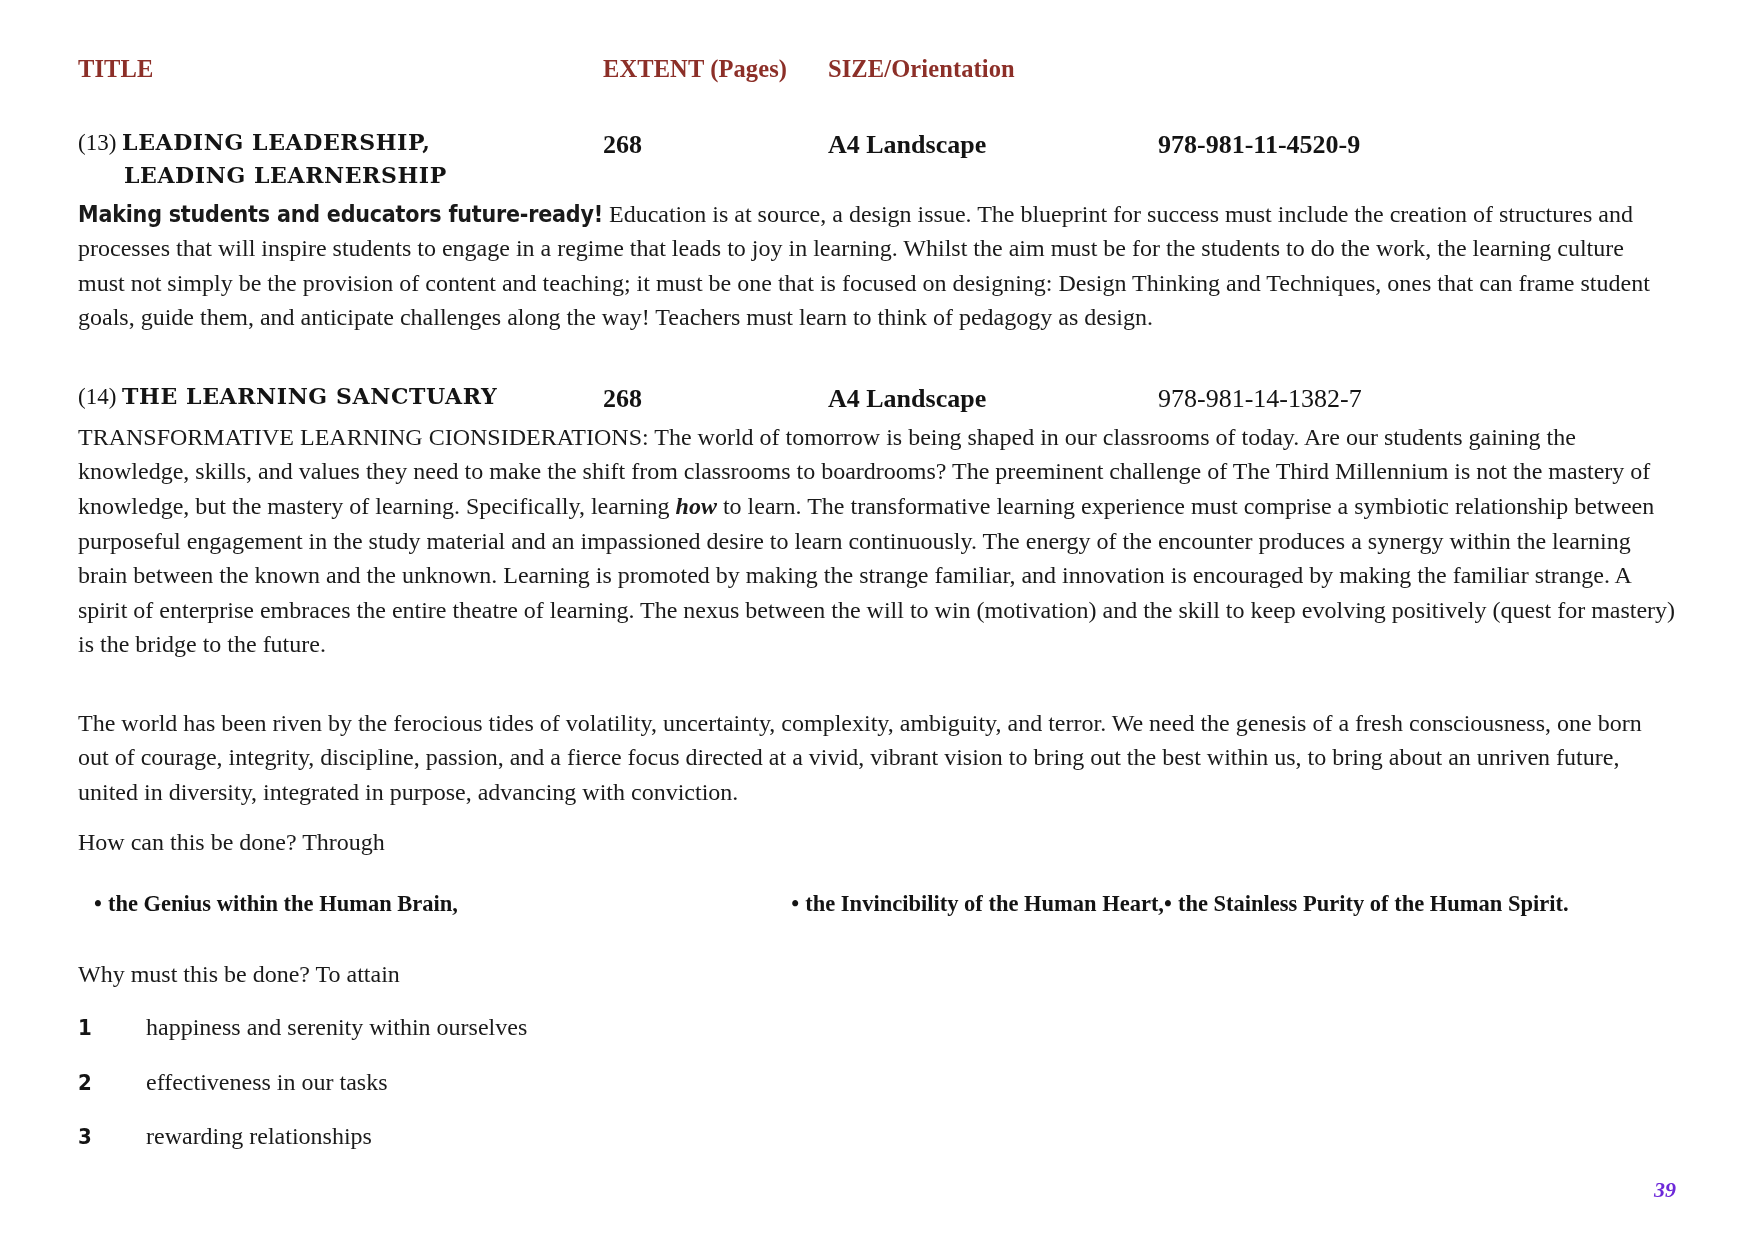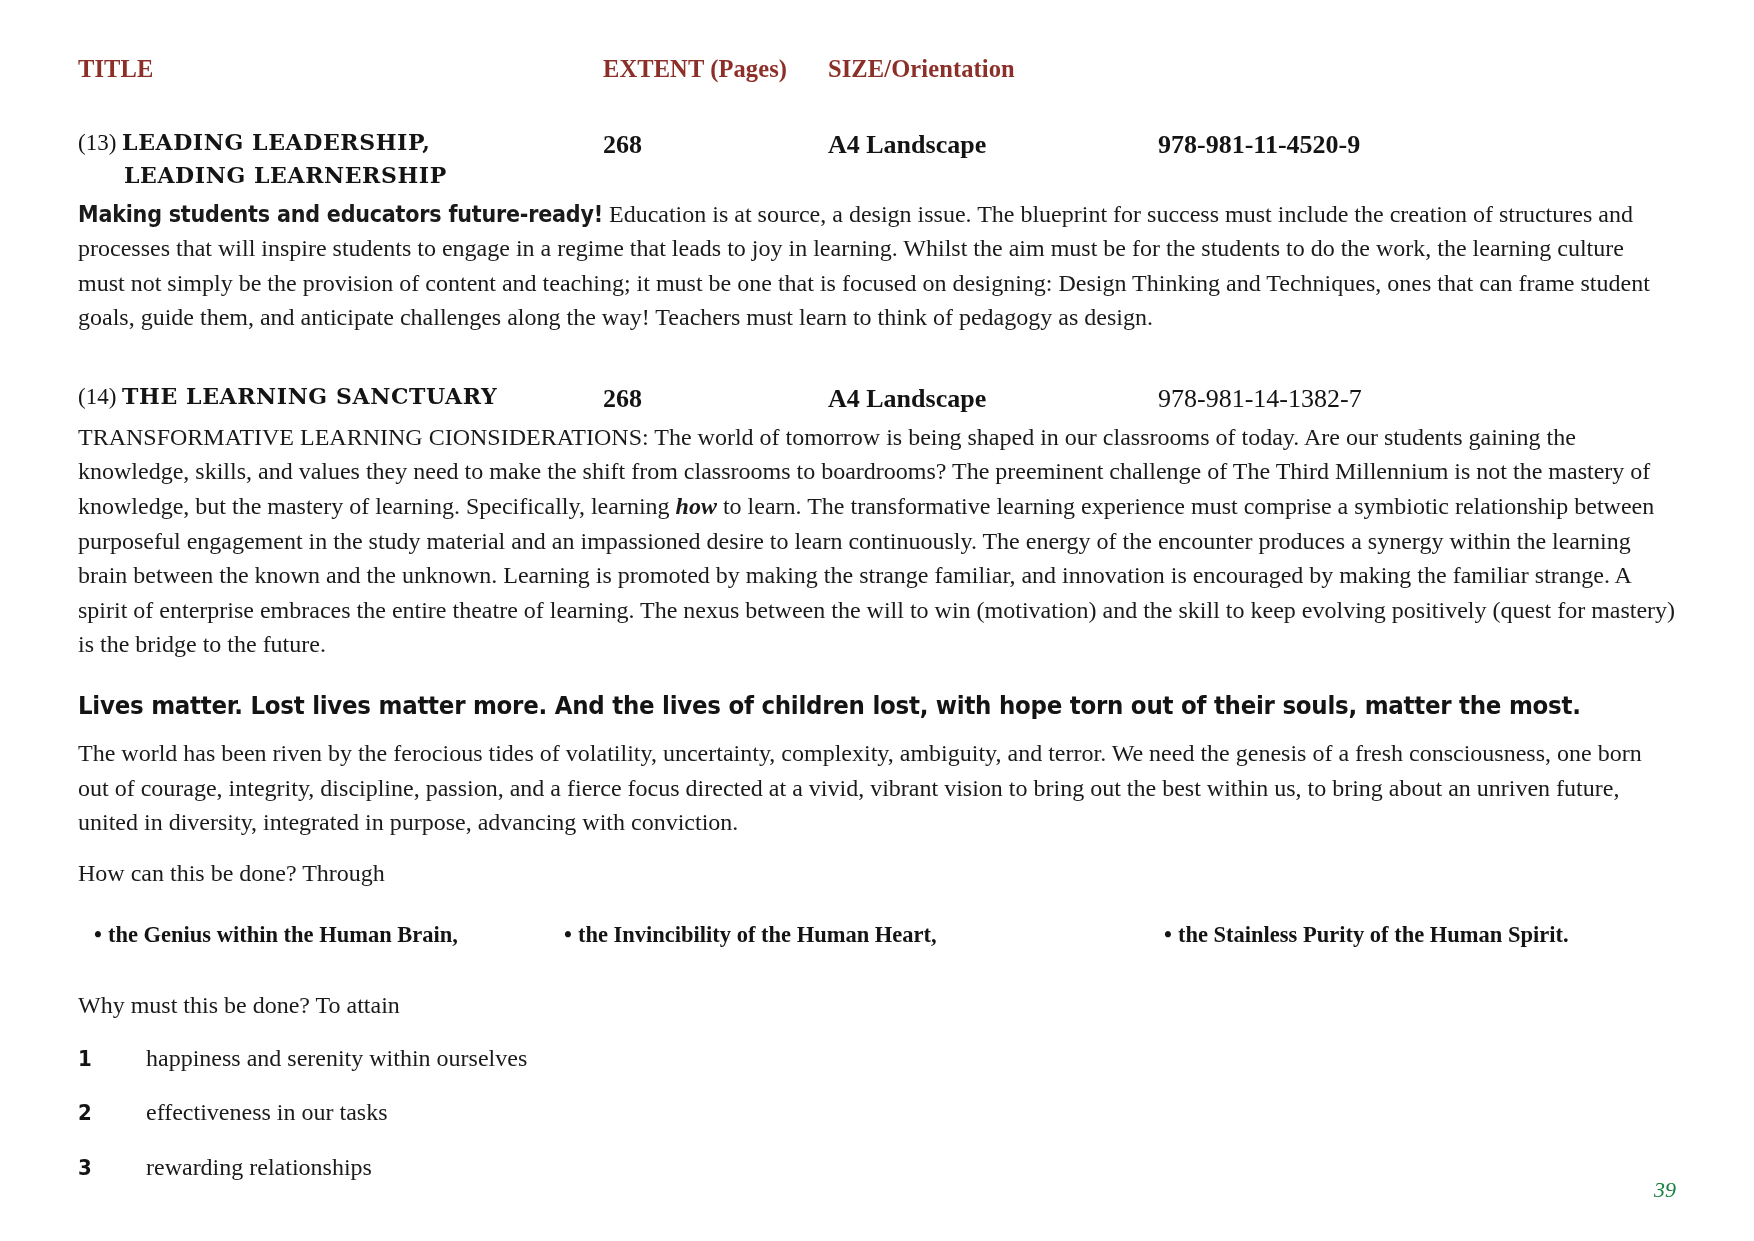--- a/index.html
+++ b/index.html
@@ -118,21 +118,21 @@
     margin: 16px;
   }
   .bullet {
     font-size: 22.5px;
     font-weight: bold;
     line-height: 1.4;
     color: #141414;
   }
   .bullet .dot { margin-right: 6px; }
   .bullet-1 { width: 470px; flex: 0 0 470px; }
-  .bullet-2 { width: 600px; flex: 0 0 600px; }
+  .bullet-2 { width: 600px; flex: 0 0 600px; text-align: right; }
   .bullet-3 { flex: 1 1 auto; }
 
   
   .num-row {
     display: flex;
     align-items: baseline;
     margin: 0;
   }
   .num-key {
     width: 68px;
@@ -148,23 +148,23 @@
     line-height: 1.44;
     color: #1a1a1a;
   }
 
   
   .folio {
     position: absolute;
     right: 78px;
     bottom: 38px;
     font-size: 22px;
-    font-weight: normal;
+    font-weight: bold;
     font-style: italic;
-    color: #15803d;
+    color: #6d28d9;
   }
 </style>
 </head>
 <body>
 
 <div class="page">
 
   <div class="cat-row head-row">
     <div class="head-cell col-title">TITLE</div>
     <div class="head-cell col-extent">EXTENT (Pages)</div>
@@ -195,21 +195,20 @@
     <div class="col-size   entry-meta bold">A4 Landscape</div>
     <div class="col-isbn   entry-meta">978-981-14-1382-7</div>
   </div>
 
   <p class="body-para" style="margin-top:2px;">
     <span>TRANSFORMATIVE LEARNING CIONSIDERATIONS: The world of tomorrow is being shaped in our classrooms of today. Are our students gaining the knowledge, skills, and values they need to make the shift from classrooms to boardrooms? The preeminent challenge of The Third Millennium is not the mastery of knowledge, but the mastery of learning. Specifically, learning </span><span class="bi">how</span><span> to learn.  The transformative learning experience must comprise a symbiotic relationship between purposeful engagement in the study material and an impassioned desire to learn continuously. The energy of the encounter produces a synergy within the learning brain between the known and the unknown. Learning is promoted by making the strange familiar, and innovation is encouraged by making the familiar strange. A spirit of enterprise embraces the entire theatre of learning. The nexus between the will to win (motivation) and the skill to keep evolving positively (quest for mastery) is the bridge to the future.</span>
   </p>
 
   <div class="gap-md"></div>
 
-  <p class="statement">Lives matter. Lost lives matter more. And the lives of children lost, with hope torn out of their souls, matter the most.</p>
 
   <div class="gap-sm"></div>
 
   <p class="body-para">The world has been riven by the ferocious tides of volatility, uncertainty, complexity, ambiguity, and terror. We need the genesis of a fresh consciousness, one born out of courage, integrity, discipline, passion, and a fierce focus directed at a vivid, vibrant vision to bring out the best within us, to bring about an unriven future, united in diversity, integrated in purpose, advancing with conviction.</p>
 
   <div class="gap-sm"></div>
 
   <p class="body-para">How can this be done? Through</p>
 
   <div style="height:12px;"></div>

